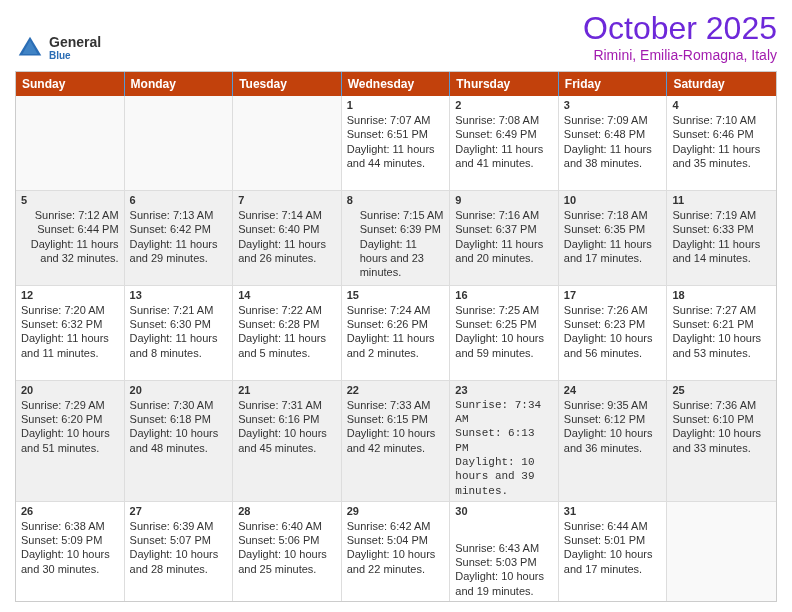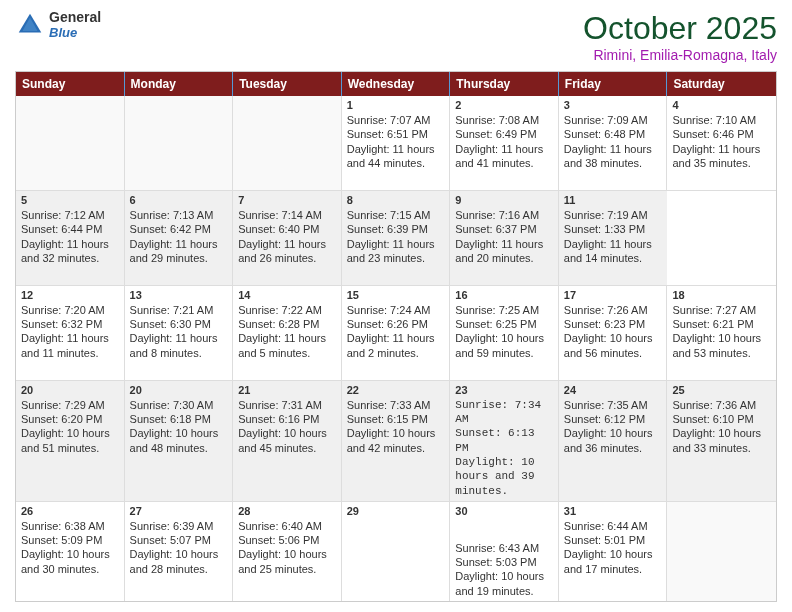--- a/index.html
+++ b/index.html
@@ -20,63 +20,63 @@
     .header {
       display: flex;
       justify-content: space-between;
       align-items: flex-start;
       margin-bottom: 8px;
     }
     .logo {
       display: flex;
       align-items: center;
       gap: 4px;
+      margin-top: 23px;
     }
     .logo-text {
       display: flex;
       flex-direction: column;
       line-height: 1.1;
     }
     .logo-general {
       font-size: 14px;
       font-weight: bold;
       color: #333;
     }
     .logo-blue {
-      font-size: 13px;
+      font-size: 10px;
       font-weight: bold;
       color: #2a6db5;
-      font-style: italic;
     }
     .logo-icon {
       width: 30px;
       height: 30px;
     }
     .title-area {
       text-align: right;
     }
     .month-title {
       font-size: 32px;
       font-weight: normal;
-      color: #14532d;
+      color: #6d28d9;
     }
     .subtitle {
       font-size: 14px;
       color: #a21caf;
     }
     .calendar {
       flex: 1;
       display: flex;
       flex-direction: column;
       border: 1px solid #ccc;
     }
     .calendar-header {
       display: grid;
       grid-template-columns: repeat(7, 1fr);
-      background: #7f1d1d;
+      background: #c2410c;
     }
     .cal-header-cell {
       color: white;
       font-size: 12px;
       font-weight: bold;
       padding: 5px 6px;
       text-align: left;
       border-right: 1px solid #5599d6;
     }
     .cal-header-cell:last-child { border-right: none; }
@@ -172,52 +172,58 @@
           <div class="cal-cell">
             <div class="day-number">4</div>
             <div class="cell-text" style="white-space: pre-line;">Sunrise: 7:10 AM
 Sunset: 6:46 PM
 Daylight: 11 hours and 35 minutes.</div>
           </div>
         </div>
         <div class="cal-row">
           <div class="cal-cell shaded">
             <div class="day-number">5</div>
-            <div class="cell-text" style="white-space: pre-line;">Sunrise: 7:12 AM
+            <div class="cell-text" style="white-space: pre-line; text-align: right;">Sunrise: 7:12 AM
 Sunset: 6:44 PM
 Daylight: 11 hours and 32 minutes.</div>
           </div>
           <div class="cal-cell shaded">
             <div class="day-number">6</div>
             <div class="cell-text" style="white-space: pre-line;">Sunrise: 7:13 AM
 Sunset: 6:42 PM
 Daylight: 11 hours and 29 minutes.</div>
           </div>
           <div class="cal-cell shaded">
             <div class="day-number">7</div>
             <div class="cell-text" style="white-space: pre-line;">Sunrise: 7:14 AM
 Sunset: 6:40 PM
 Daylight: 11 hours and 26 minutes.</div>
           </div>
           <div class="cal-cell shaded">
             <div class="day-number">8</div>
-            <div class="cell-text" style="white-space: pre-line;">Sunrise: 7:15 AM
+            <div class="cell-text" style="white-space: pre-line; margin-left: 13px;">Sunrise: 7:15 AM
 Sunset: 6:39 PM
 Daylight: 11 hours and 23 minutes.</div>
           </div>
           <div class="cal-cell shaded">
             <div class="day-number">9</div>
             <div class="cell-text" style="white-space: pre-line;">Sunrise: 7:16 AM
 Sunset: 6:37 PM
 Daylight: 11 hours and 20 minutes.</div>
           </div>
           <div class="cal-cell shaded">
+            <div class="day-number">10</div>
+            <div class="cell-text" style="white-space: pre-line;">Sunrise: 7:18 AM
+Sunset: 6:35 PM
+Daylight: 11 hours and 17 minutes.</div>
+          </div>
+          <div class="cal-cell shaded">
             <div class="day-number">11</div>
             <div class="cell-text" style="white-space: pre-line;">Sunrise: 7:19 AM
-Sunset: 1:33 PM
+Sunset: 6:33 PM
 Daylight: 11 hours and 14 minutes.</div>
           </div>
         </div>
         <div class="cal-row">
           <div class="cal-cell">
             <div class="day-number">12</div>
             <div class="cell-text" style="white-space: pre-line;">Sunrise: 7:20 AM
 Sunset: 6:32 PM
 Daylight: 11 hours and 11 minutes.</div>
           </div>
@@ -284,21 +290,21 @@
 Daylight: 10 hours and 42 minutes.</div>
           </div>
           <div class="cal-cell shaded">
             <div class="day-number">23</div>
             <div class="cell-text" style="white-space: pre-line; font-family: Liberation Mono, monospace;">Sunrise: 7:34 AM
 Sunset: 6:13 PM
 Daylight: 10 hours and 39 minutes.</div>
           </div>
           <div class="cal-cell shaded">
             <div class="day-number">24</div>
-            <div class="cell-text" style="white-space: pre-line;">Sunrise: 7:35 AM
+            <div class="cell-text" style="white-space: pre-line;">Sunrise: 9:35 AM
 Sunset: 6:12 PM
 Daylight: 10 hours and 36 minutes.</div>
           </div>
           <div class="cal-cell shaded">
             <div class="day-number">25</div>
             <div class="cell-text" style="white-space: pre-line;">Sunrise: 7:36 AM
 Sunset: 6:10 PM
 Daylight: 10 hours and 33 minutes.</div>
           </div>
         </div>
@@ -316,20 +322,23 @@
 Daylight: 10 hours and 28 minutes.</div>
           </div>
           <div class="cal-cell">
             <div class="day-number">28</div>
             <div class="cell-text" style="white-space: pre-line;">Sunrise: 6:40 AM
 Sunset: 5:06 PM
 Daylight: 10 hours and 25 minutes.</div>
           </div>
           <div class="cal-cell">
             <div class="day-number">29</div>
+            <div class="cell-text" style="white-space: pre-line;">Sunrise: 6:42 AM
+Sunset: 5:04 PM
+Daylight: 10 hours and 22 minutes.</div>
           </div>
           <div class="cal-cell">
             <div class="day-number">30</div>
             <div class="cell-text" style="white-space: pre-line; margin-top: 24px;">Sunrise: 6:43 AM
 Sunset: 5:03 PM
 Daylight: 10 hours and 19 minutes.</div>
           </div>
           <div class="cal-cell">
             <div class="day-number">31</div>
             <div class="cell-text" style="white-space: pre-line;">Sunrise: 6:44 AM

